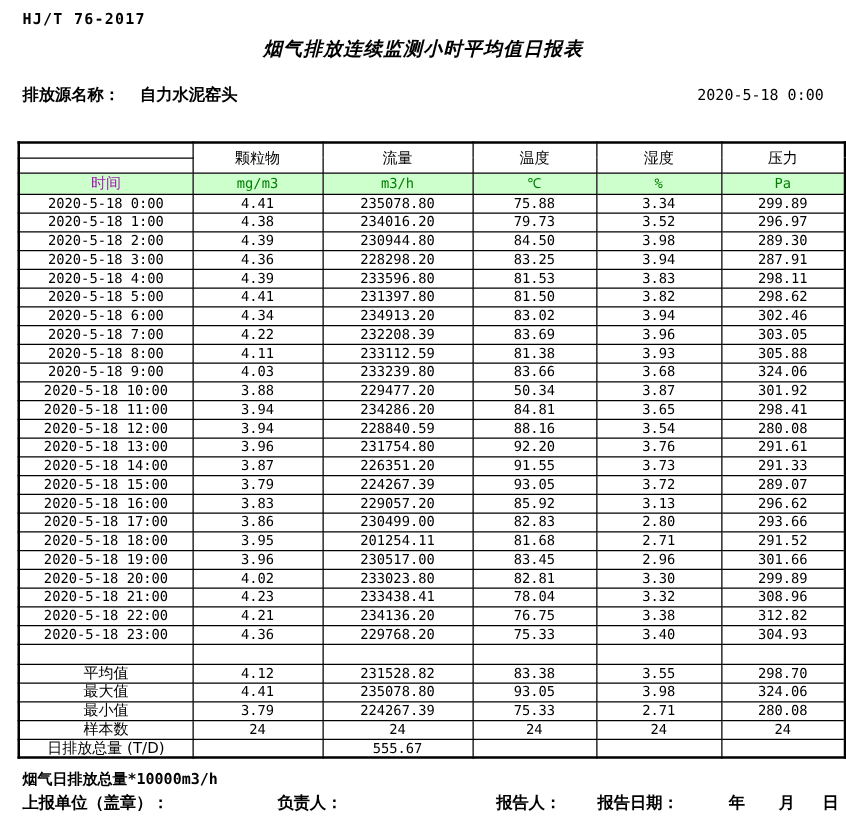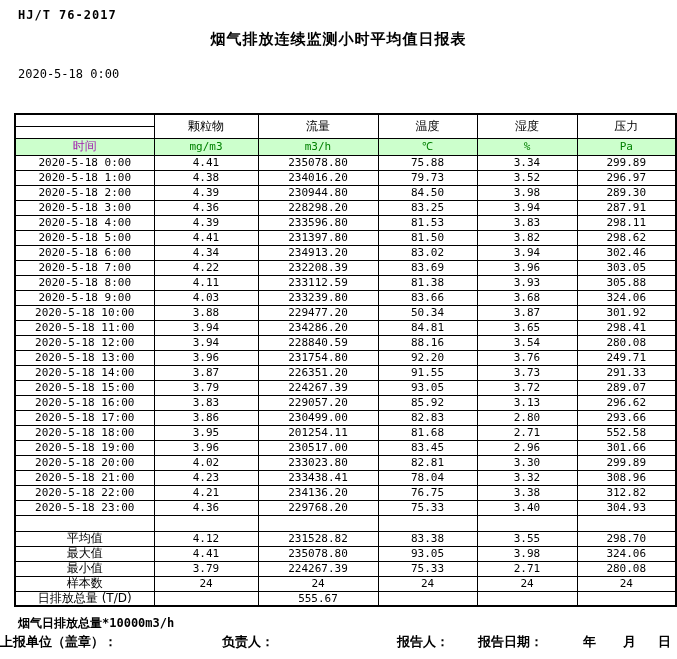--- a/index.html
+++ b/index.html
@@ -11,21 +11,21 @@
     position: relative;
     overflow: hidden;
   }
   .standard-no {
     position: absolute; left: 18px; top: 8px;
     font-size: 12px; font-weight: bold; letter-spacing: 1px;
     font-family: "DejaVu Sans Mono", "Liberation Mono", monospace;
   }
   .doc-title {
     position: absolute; left: 0; right: 0; top: 30px;
-    text-align: center; font-size: 15px; font-weight: bold; letter-spacing: 1px;
+    text-align: center; font-size: 15px; font-weight: bold; letter-spacing: 1px; font-style: italic;
   }
   .source-row {
     position: absolute; left: 18px; right: 18px; top: 67px;
     display: flex; justify-content: space-between; align-items: baseline;
   }
   .source-left { font-size: 13px; font-weight: bold; }
   .source-name { margin-left: 16px; }
   .report-time { font-size: 12px; font-weight: normal; }
 
   table.report {
@@ -64,36 +64,39 @@
 
   .footer-note {
     position: absolute; left: 18px; top: 615px;
     font-size: 12px; font-weight: bold;
   }
   .footer-line {
     position: absolute; left: 0; top: 633px; width: 677px; height: 18px;
     font-size: 13px; font-weight: bold;
   }
   .footer-line span { position: absolute; white-space: nowrap; }
-  .fp-unit { left: 0; }
+  .fp-unit { left: 18px; }
   .fp-resp { left: 222px; }
   .fp-reporter { left: 352px; margin-left: 45px; }
   .fp-date { left: 478px; }
   .fp-year { left: 583px; }
   .fp-month { left: 623px; }
   .fp-day { left: 658px; }
 </style>
 </head>
 <body>
 
 <div class="standard-no">HJ/T 76-2017</div>
 
 <div class="doc-title">烟气排放连续监测小时平均值日报表</div>
 
 <div class="source-row">
+  <div class="source-left">
+    <span>排放源名称：</span><span class="source-name">自力水泥窑头</span>
+  </div>
   <div class="report-time num">2020-5-18 0:00</div>
 </div>
 
 <table class="report">
   <colgroup>
     <col style="width:139px">
     <col style="width:104px">
     <col style="width:120px">
     <col style="width:99px">
     <col style="width:100px">
@@ -224,21 +227,21 @@
         <td class="num">88.16</td>
         <td class="num">3.54</td>
         <td class="num">280.08</td>
       </tr>
       <tr>
         <td class="num">2020-5-18 13:00</td>
         <td class="num">3.96</td>
         <td class="num">231754.80</td>
         <td class="num">92.20</td>
         <td class="num">3.76</td>
-        <td class="num">249.71</td>
+        <td class="num">291.61</td>
       </tr>
       <tr>
         <td class="num">2020-5-18 14:00</td>
         <td class="num">3.87</td>
         <td class="num">226351.20</td>
         <td class="num">91.55</td>
         <td class="num">3.73</td>
         <td class="num">291.33</td>
       </tr>
       <tr>
@@ -264,21 +267,21 @@
         <td class="num">82.83</td>
         <td class="num">2.80</td>
         <td class="num">293.66</td>
       </tr>
       <tr>
         <td class="num">2020-5-18 18:00</td>
         <td class="num">3.95</td>
         <td class="num">201254.11</td>
         <td class="num">81.68</td>
         <td class="num">2.71</td>
-        <td class="num">552.58</td>
+        <td class="num">291.52</td>
       </tr>
       <tr>
         <td class="num">2020-5-18 19:00</td>
         <td class="num">3.96</td>
         <td class="num">230517.00</td>
         <td class="num">83.45</td>
         <td class="num">2.96</td>
         <td class="num">301.66</td>
       </tr>
       <tr>

